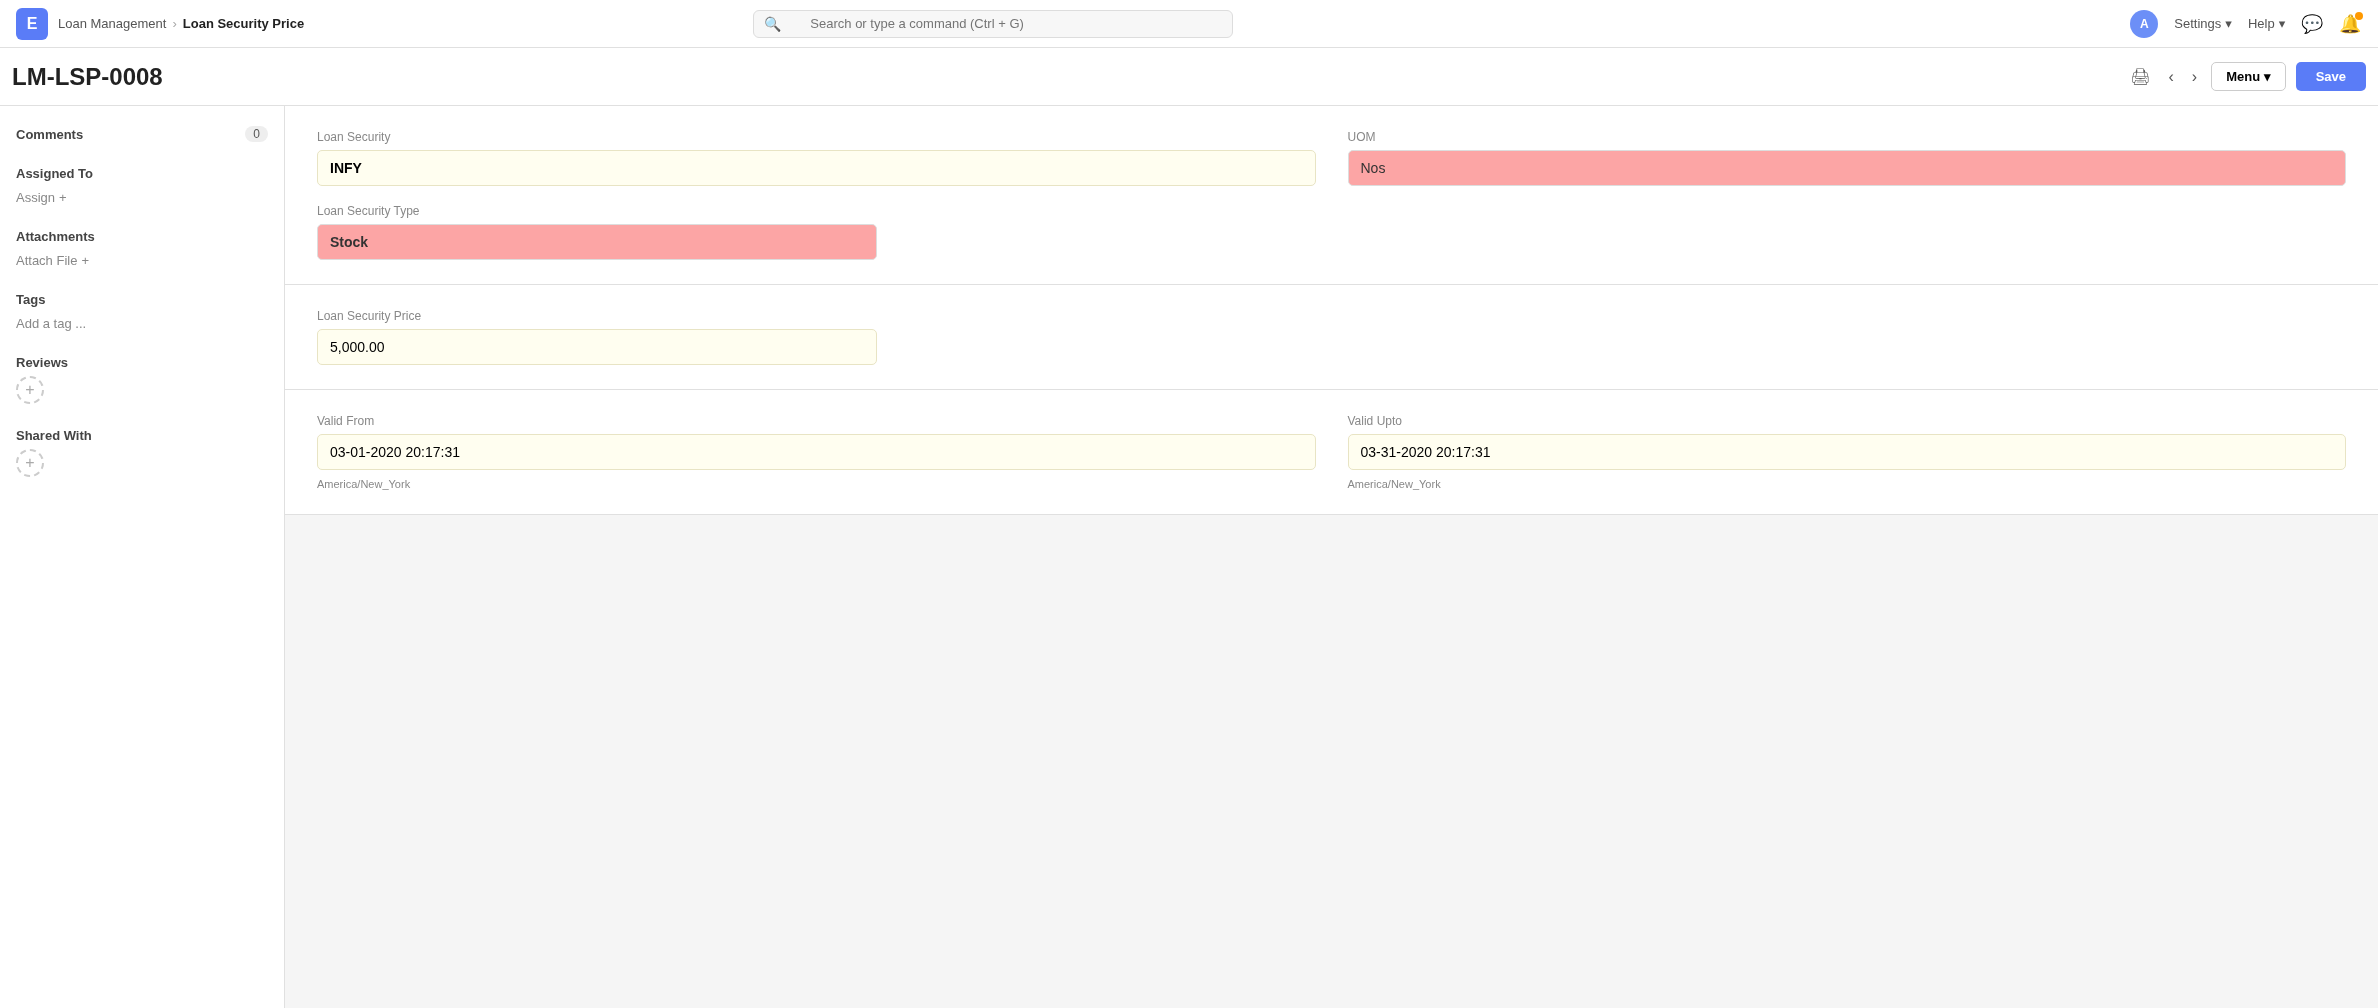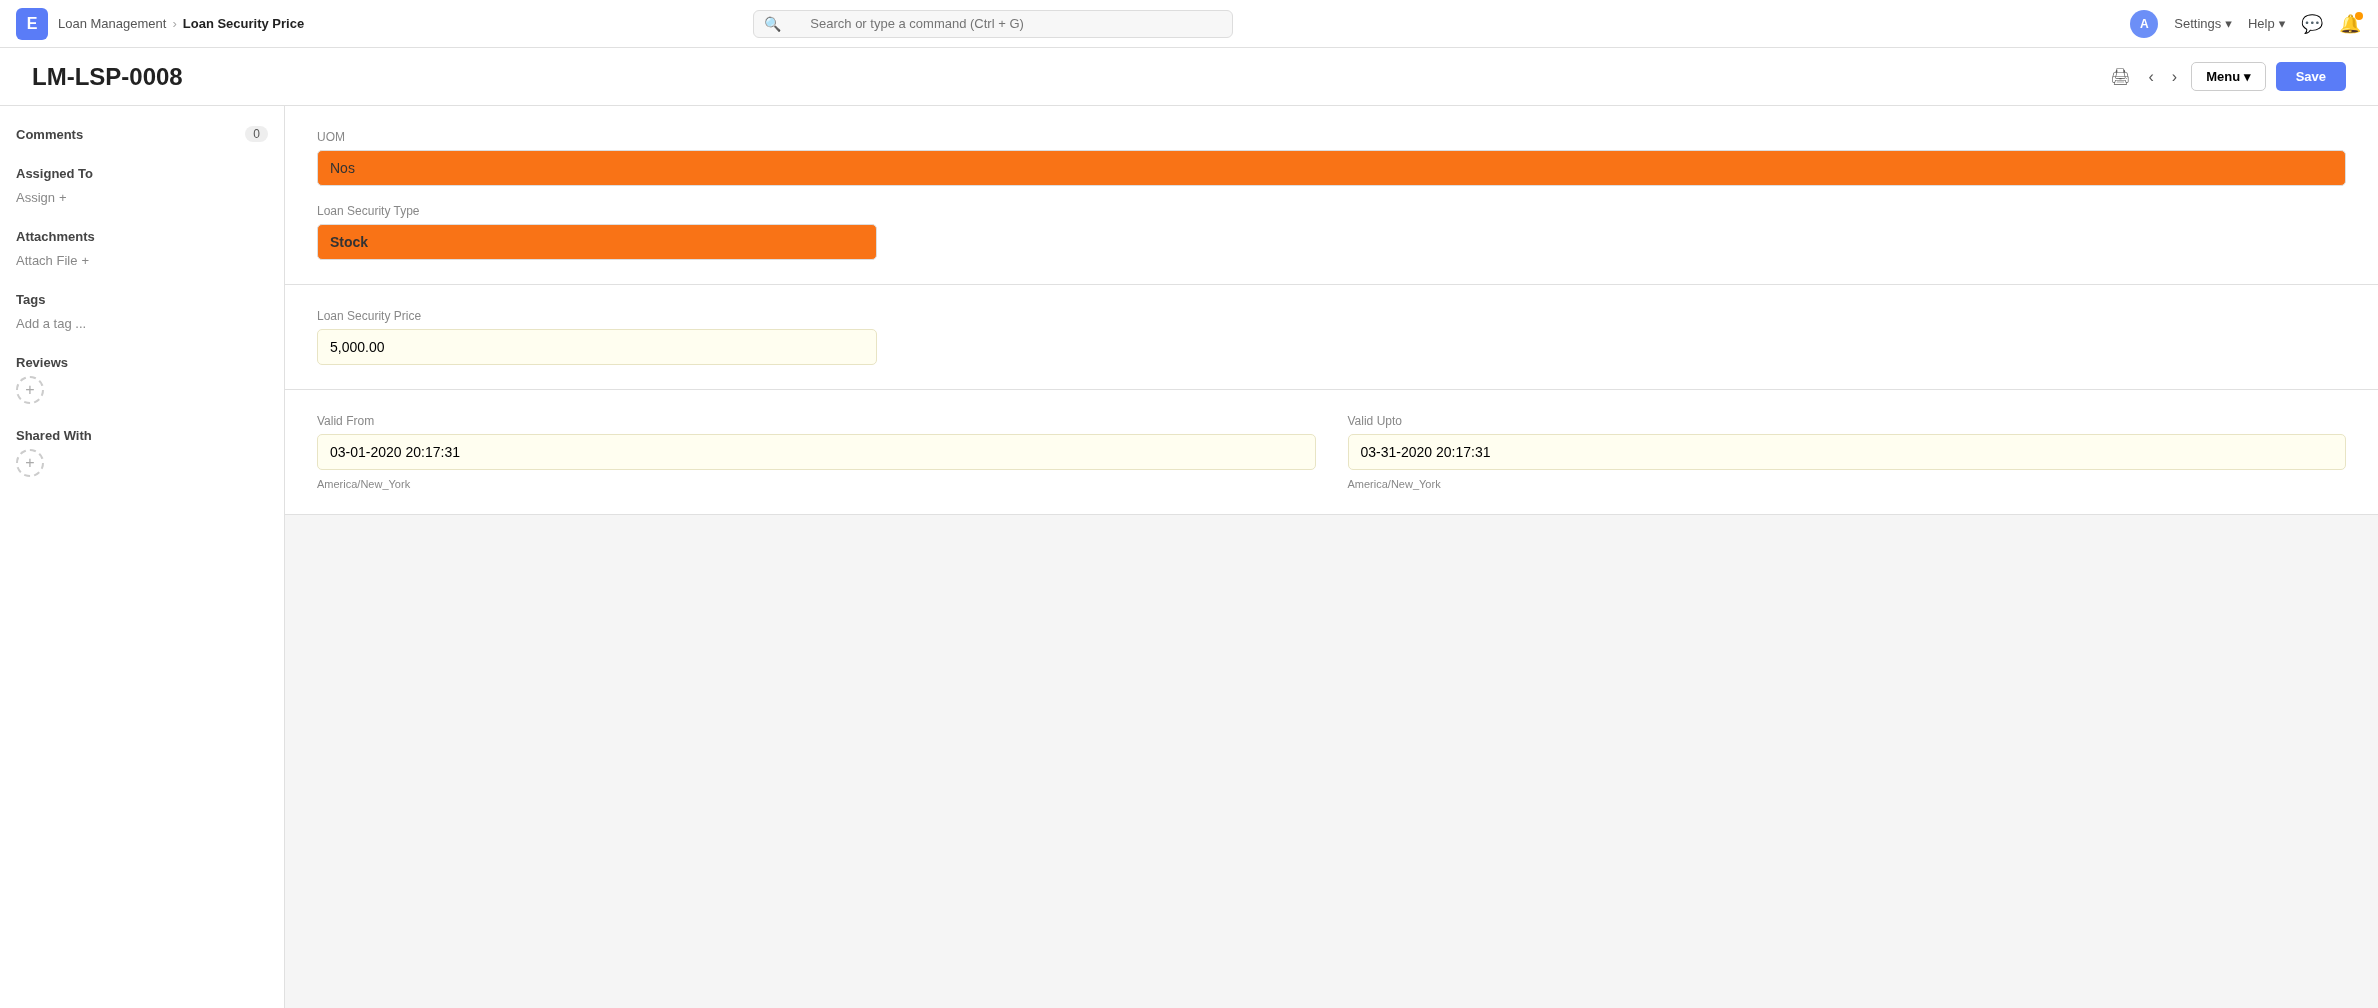--- a/index.html
+++ b/index.html
@@ -43,21 +43,21 @@
     .nav-icon { font-size: 18px; color: #666; cursor: pointer; }
     .notif-icon { position: relative; }
     .notif-dot {
       width: 8px; height: 8px; background: #f90; border-radius: 50%;
       position: absolute; top: -1px; right: -1px;
     }
 
     
     .page-header {
       background: #fff; border-bottom: 1px solid #e0e0e0;
-      padding: 14px 32px; display: flex; align-items: center; justify-content: space-between;
+      padding: 14px 12px; display: flex; align-items: center; justify-content: space-between;
     }
     .page-title { font-size: 24px; font-weight: 700; color: #222; }
     .page-actions { display: flex; align-items: center; gap: 10px; }
     .icon-btn {
       background: none; border: none; cursor: pointer; color: #555;
       font-size: 16px; padding: 4px;
     }
     .menu-btn {
       background: #fff; border: 1px solid #ccc; border-radius: 5px;
       padding: 6px 14px; cursor: pointer; font-size: 13px;
@@ -104,21 +104,21 @@
     }
     .form-row { display: flex; gap: 32px; }
     .form-group { flex: 1; display: flex; flex-direction: column; gap: 6px; }
     .form-label { font-size: 12px; color: #888; }
     .form-input {
       border: 1px solid #ddd; border-radius: 5px; padding: 9px 12px;
       font-size: 14px; background: #fffef8; outline: none;
       width: 100%;
     }
     .form-input.readonly {
-      background: #f97316; color: #333;
+      background: #fca5a5; color: #333;
     }
     .form-input.highlight { background: #fffef0; border-color: #e8e4c4; }
     .form-input-bold { font-weight: 700; }
   </style>
 </head>
 <body>
 
 <nav class="topnav">
   <div class="app-icon">
     <span>E</span>
@@ -220,20 +220,24 @@
       <div class="add-circle">+</div>
     </div>
 
   </aside>
 
   <main class="content">
 
     <div class="form-section">
       <div class="form-row">
         <div class="form-group">
+          <label class="form-label">Loan Security</label>
+          <input class="form-input highlight form-input-bold" type="text" value="INFY" style="">
+        </div>
+        <div class="form-group">
           <label class="form-label">UOM</label>
           <input class="form-input readonly" type="text" value="Nos" style="">
         </div>
       </div>
       <div class="form-row" style="margin-top:18px;">
         <div class="form-group" style="max-width:560px;">
           <label class="form-label">Loan Security Type</label>
           <input class="form-input readonly form-input-bold" type="text" value="Stock" style="">
         </div>
       </div>

